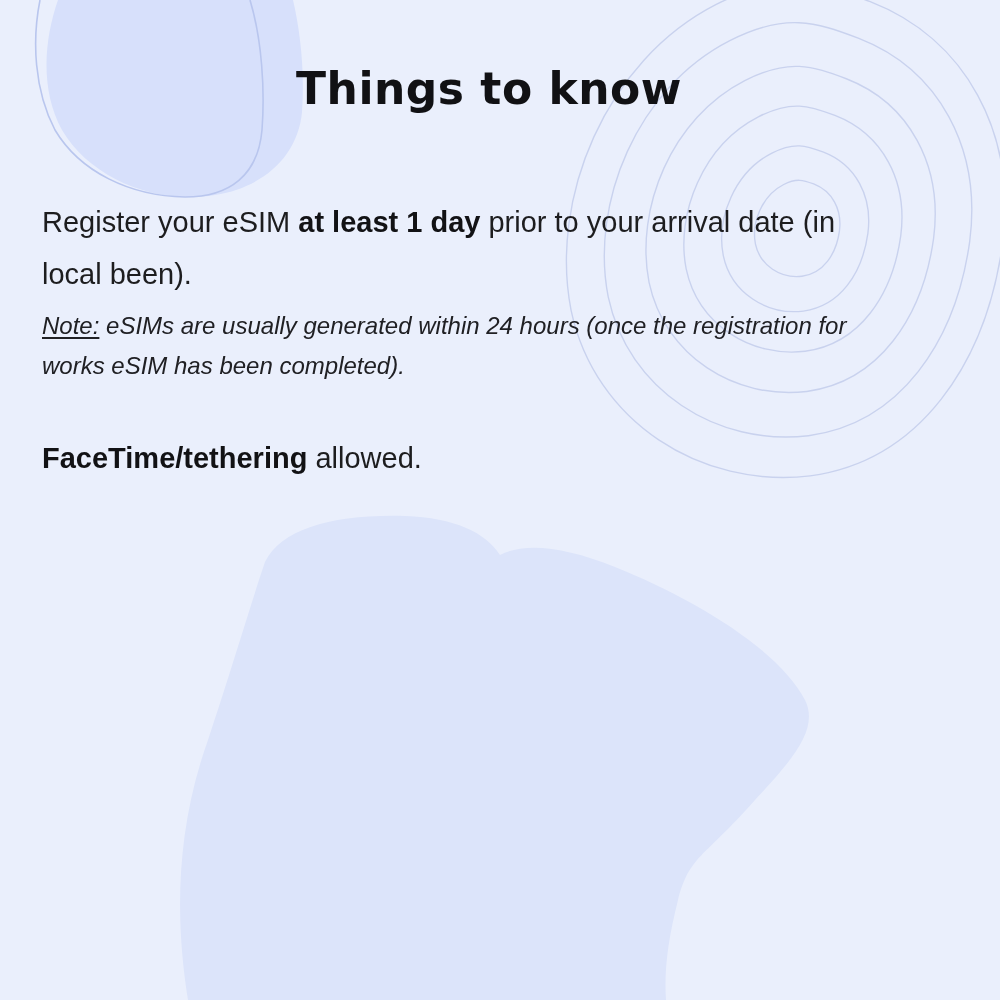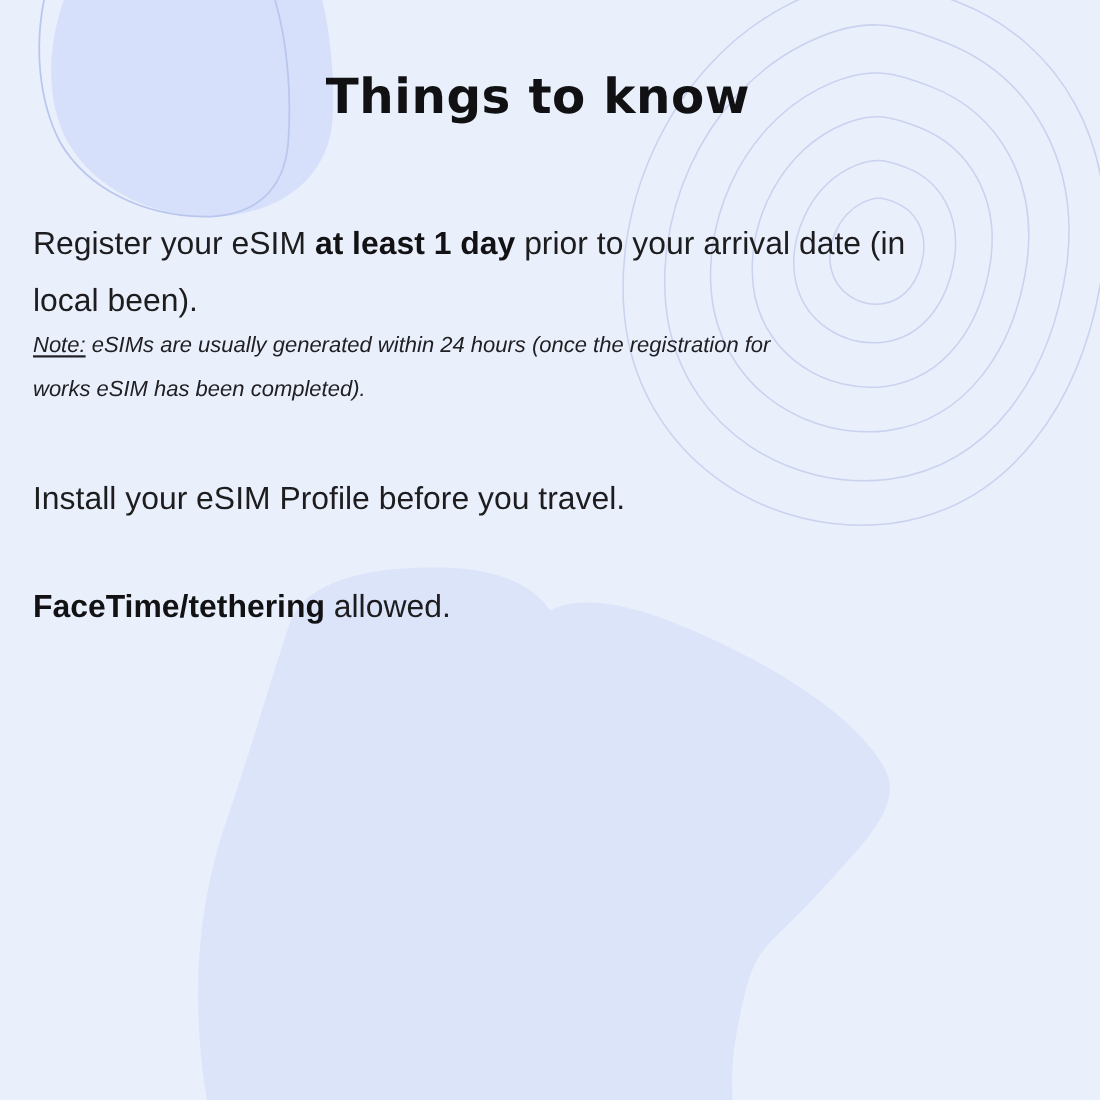--- a/index.html
+++ b/index.html
@@ -30,31 +30,31 @@
     margin: 60px 0 0 0;
     text-align: center;
     font-family: "DejaVu Sans", "Liberation Sans", sans-serif;
     font-weight: 800;
     font-size: 44px;
     line-height: 58px;
     letter-spacing: 0.5px;
     color: #111114;
   }
   .para {
-    margin: 0;
+    margin: 12px;
     font-size: 29px;
     line-height: 52px;
     font-weight: 400;
   }
   .para .line { display: block; }
   .para b, .para strong { font-weight: 700; color: #121215; }
   .para-register { margin-top: 78px; }
   .para-note {
     margin-top: -6px;
-    font-size: 20px;
+    font-size: 24px;
     line-height: 40px;
     font-style: italic;
     color: #202024;
   }
   .para-note .note-label { text-decoration: underline; text-underline-offset: 3px; }
   .para-install  { margin-top: 54px; }
   .para-devices  { margin-top: 52px; }
   .para-hotspot  { margin-top: 46px; }
   .para-apps     { margin-top: 50px; }
 </style>
@@ -99,21 +99,20 @@
   <p class="para para-register">
     <span class="line"><span>Register your eSIM </span><strong>at least 1 day</strong><span> prior to your arrival date (in</span></span>
     <span class="line">local been).</span>
   </p>
 
   <p class="para para-note">
     <span class="line"><span class="note-label">Note:</span><span> eSIMs are usually generated within 24 hours (once the registration for</span></span>
     <span class="line">works eSIM has been completed).</span>
   </p>
 
-  <p class="para para-install">Install your eSIM Profile before you travel.</p>
 
 
   <p class="para para-hotspot">
     <strong>FaceTime/tethering</strong><span> allowed.</span>
   </p>
 
 
 </div>
 
 </body></html>

